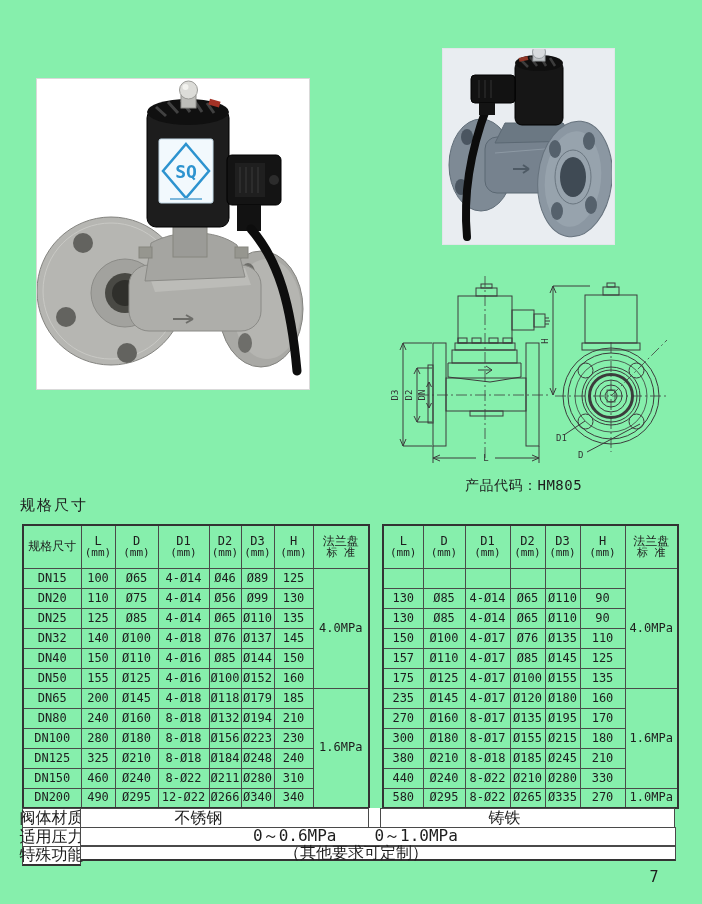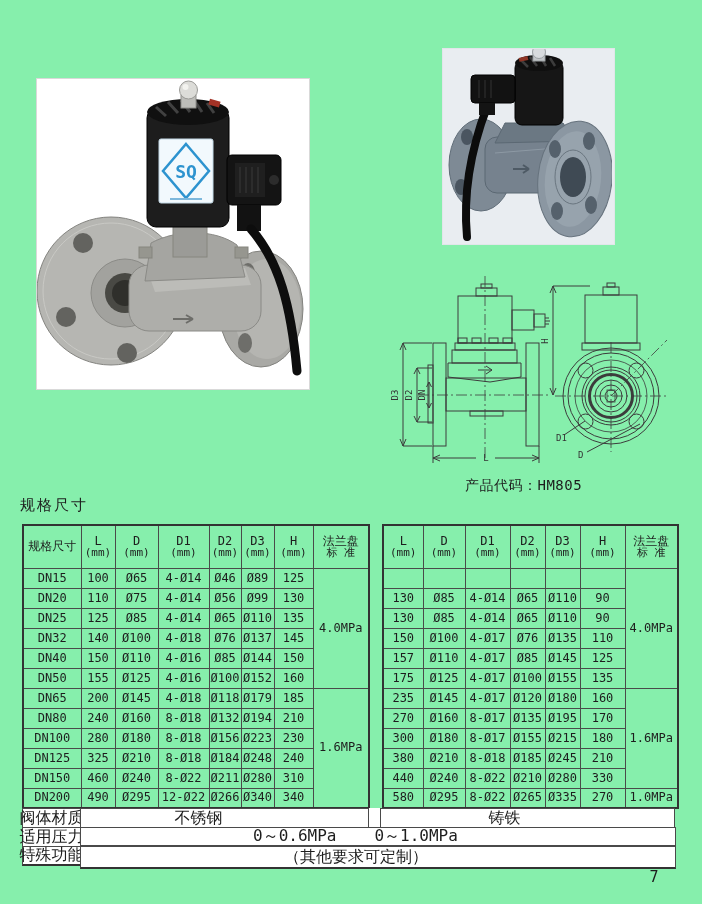--- a/index.html
+++ b/index.html
@@ -29,21 +29,21 @@
   
   .brow{display:flex;margin-top:-1px;}
   .bcell{border:1px solid #4a4a4a;height:20px;display:flex;align-items:center;justify-content:center;
          font-size:16px;white-space:nowrap;background:#fff;}
   .bcell + .bcell{margin-left:-1px;}
   .blabel{width:59px;flex:0 0 59px;}
   .mat-left{width:289px;flex:0 0 289px;padding-right:52px;text-align:right;}
   .mat-gap{width:13px;flex:0 0 13px;border-top:none;border-bottom:none;}
   .mat-right{width:295px;flex:0 0 295px;padding-right:46px;}
   .press-cell{width:596px;flex:0 0 596px;justify-content:flex-start;padding-left:172px;gap:38px;height:19px;}
-  .func-cell{width:596px;flex:0 0 596px;padding-right:44px;height:23px;}
+  .func-cell{width:596px;flex:0 0 596px;padding-right:44px;height:15px;}
   .h19{height:20px;}
   .spec .brow:last-child .bcell{border-bottom:2px solid #333;}
   svg text{font-family:"DejaVu Sans Mono","Liberation Mono",monospace;}
 </style>
 </head>
 <body>
 
 <div class="page">
 
   <div class="abs photo-left">

